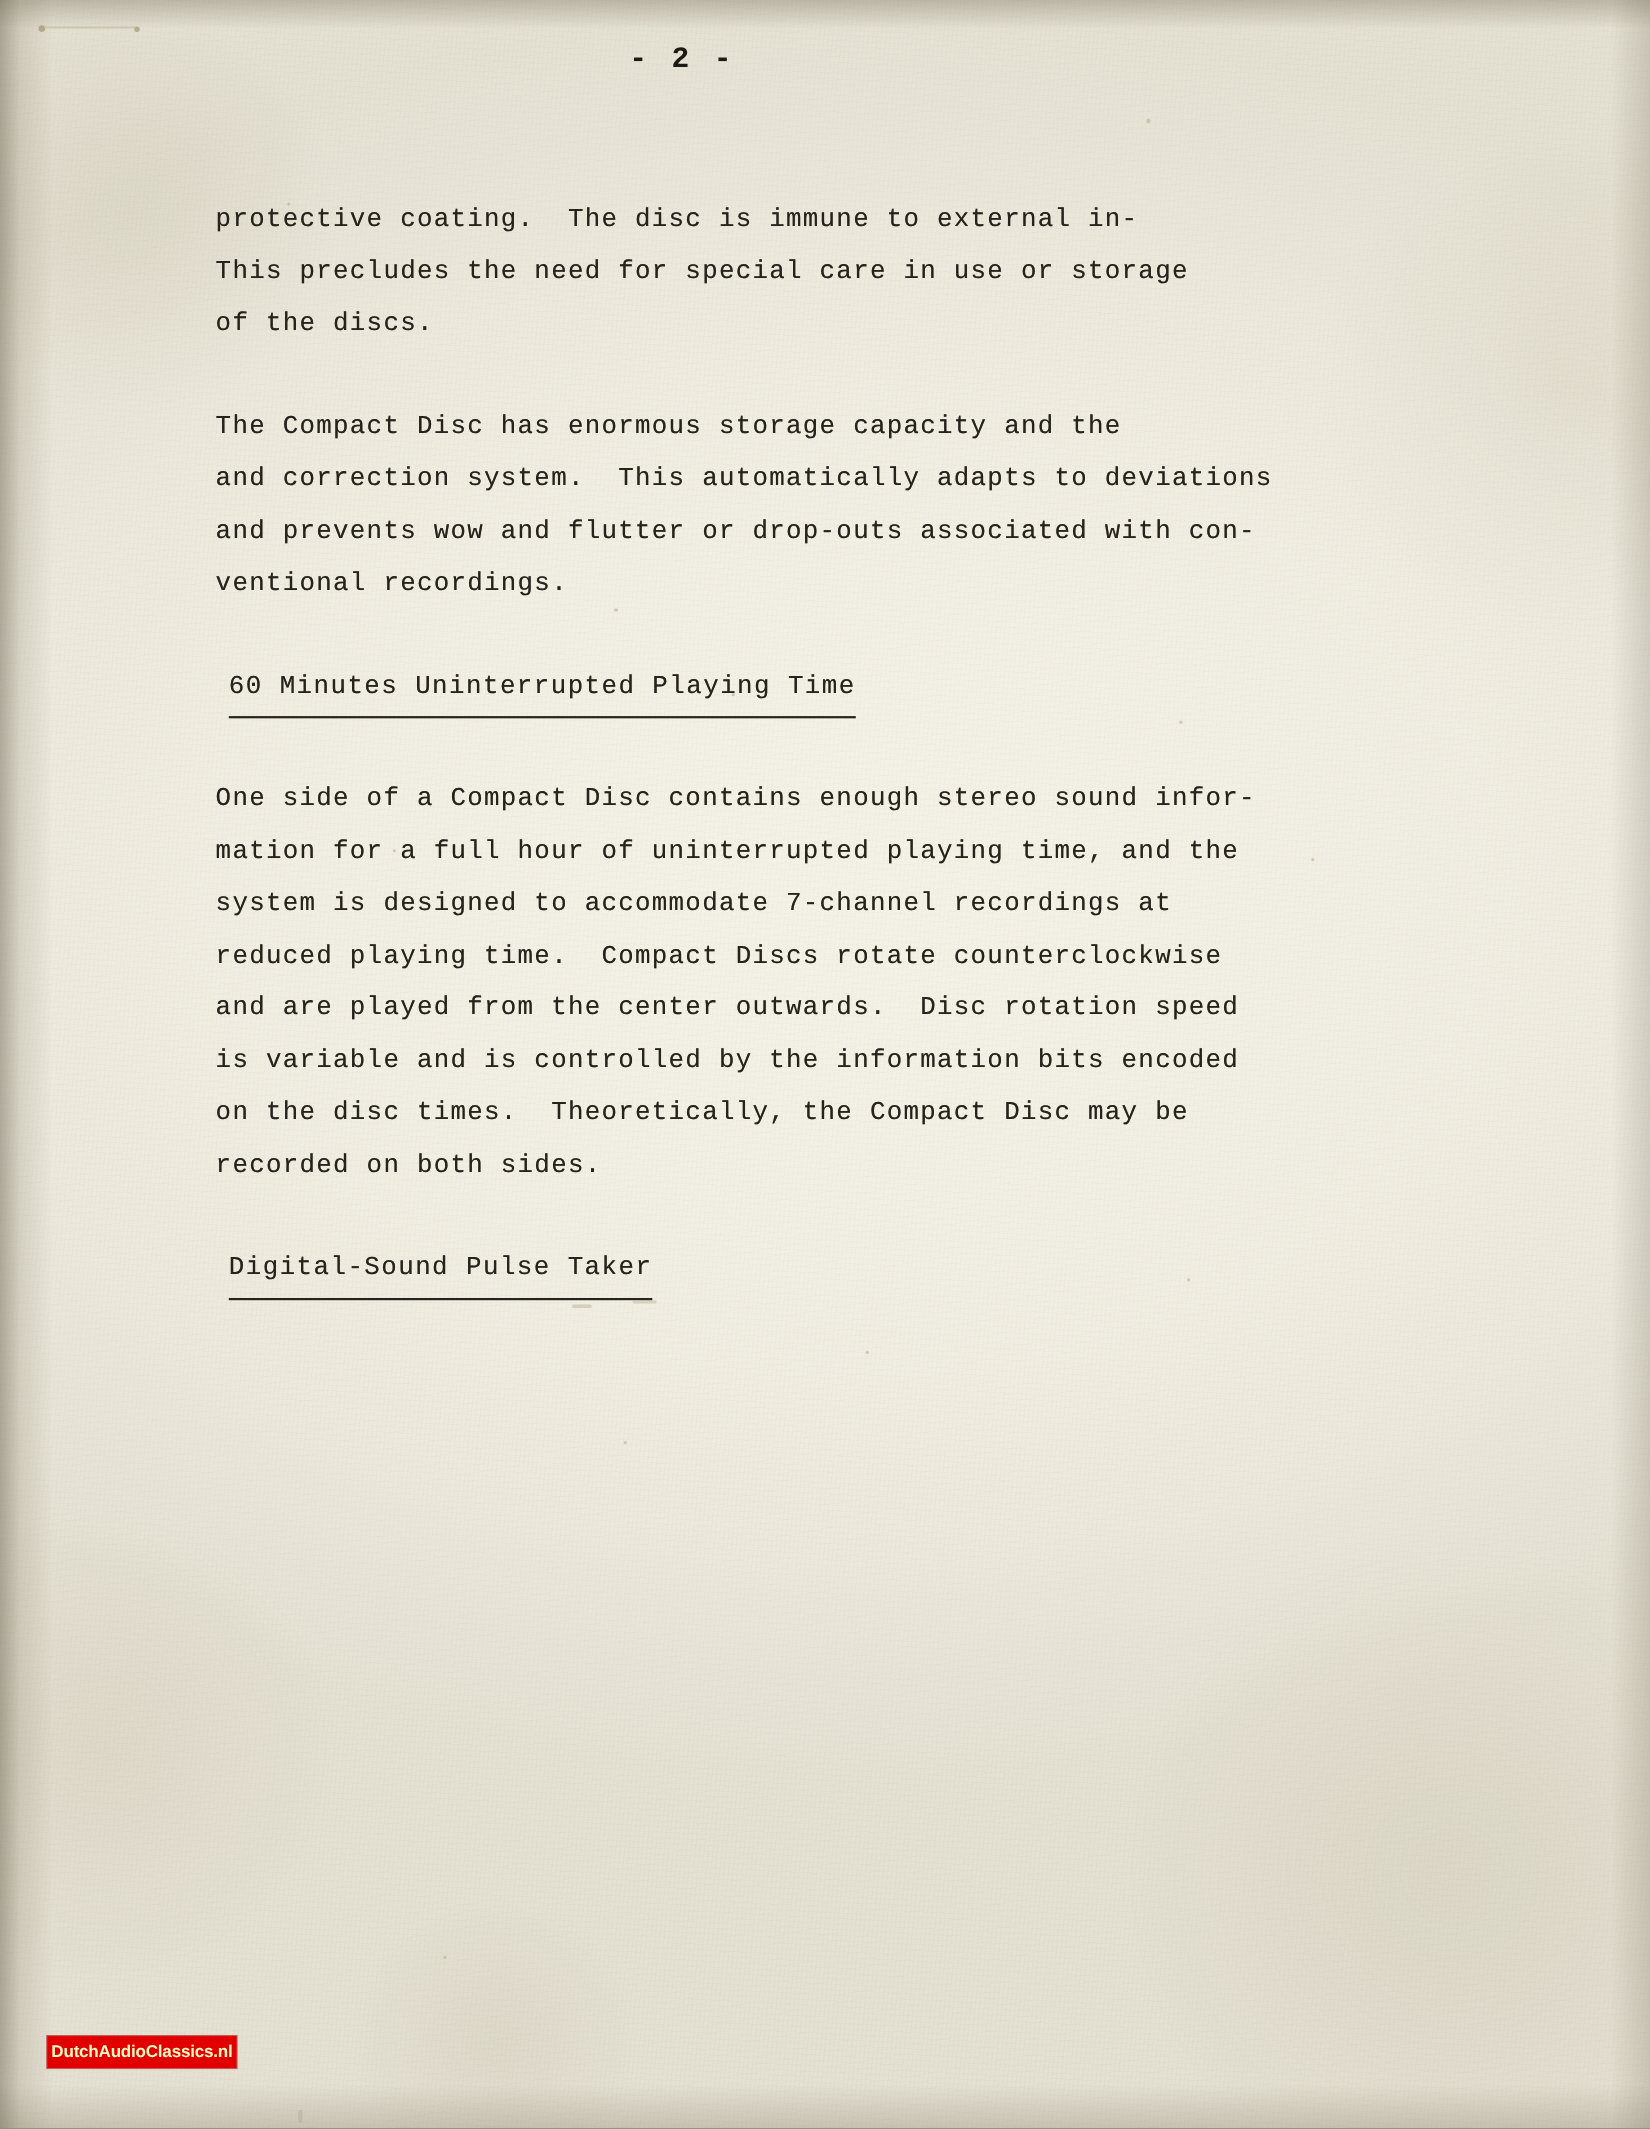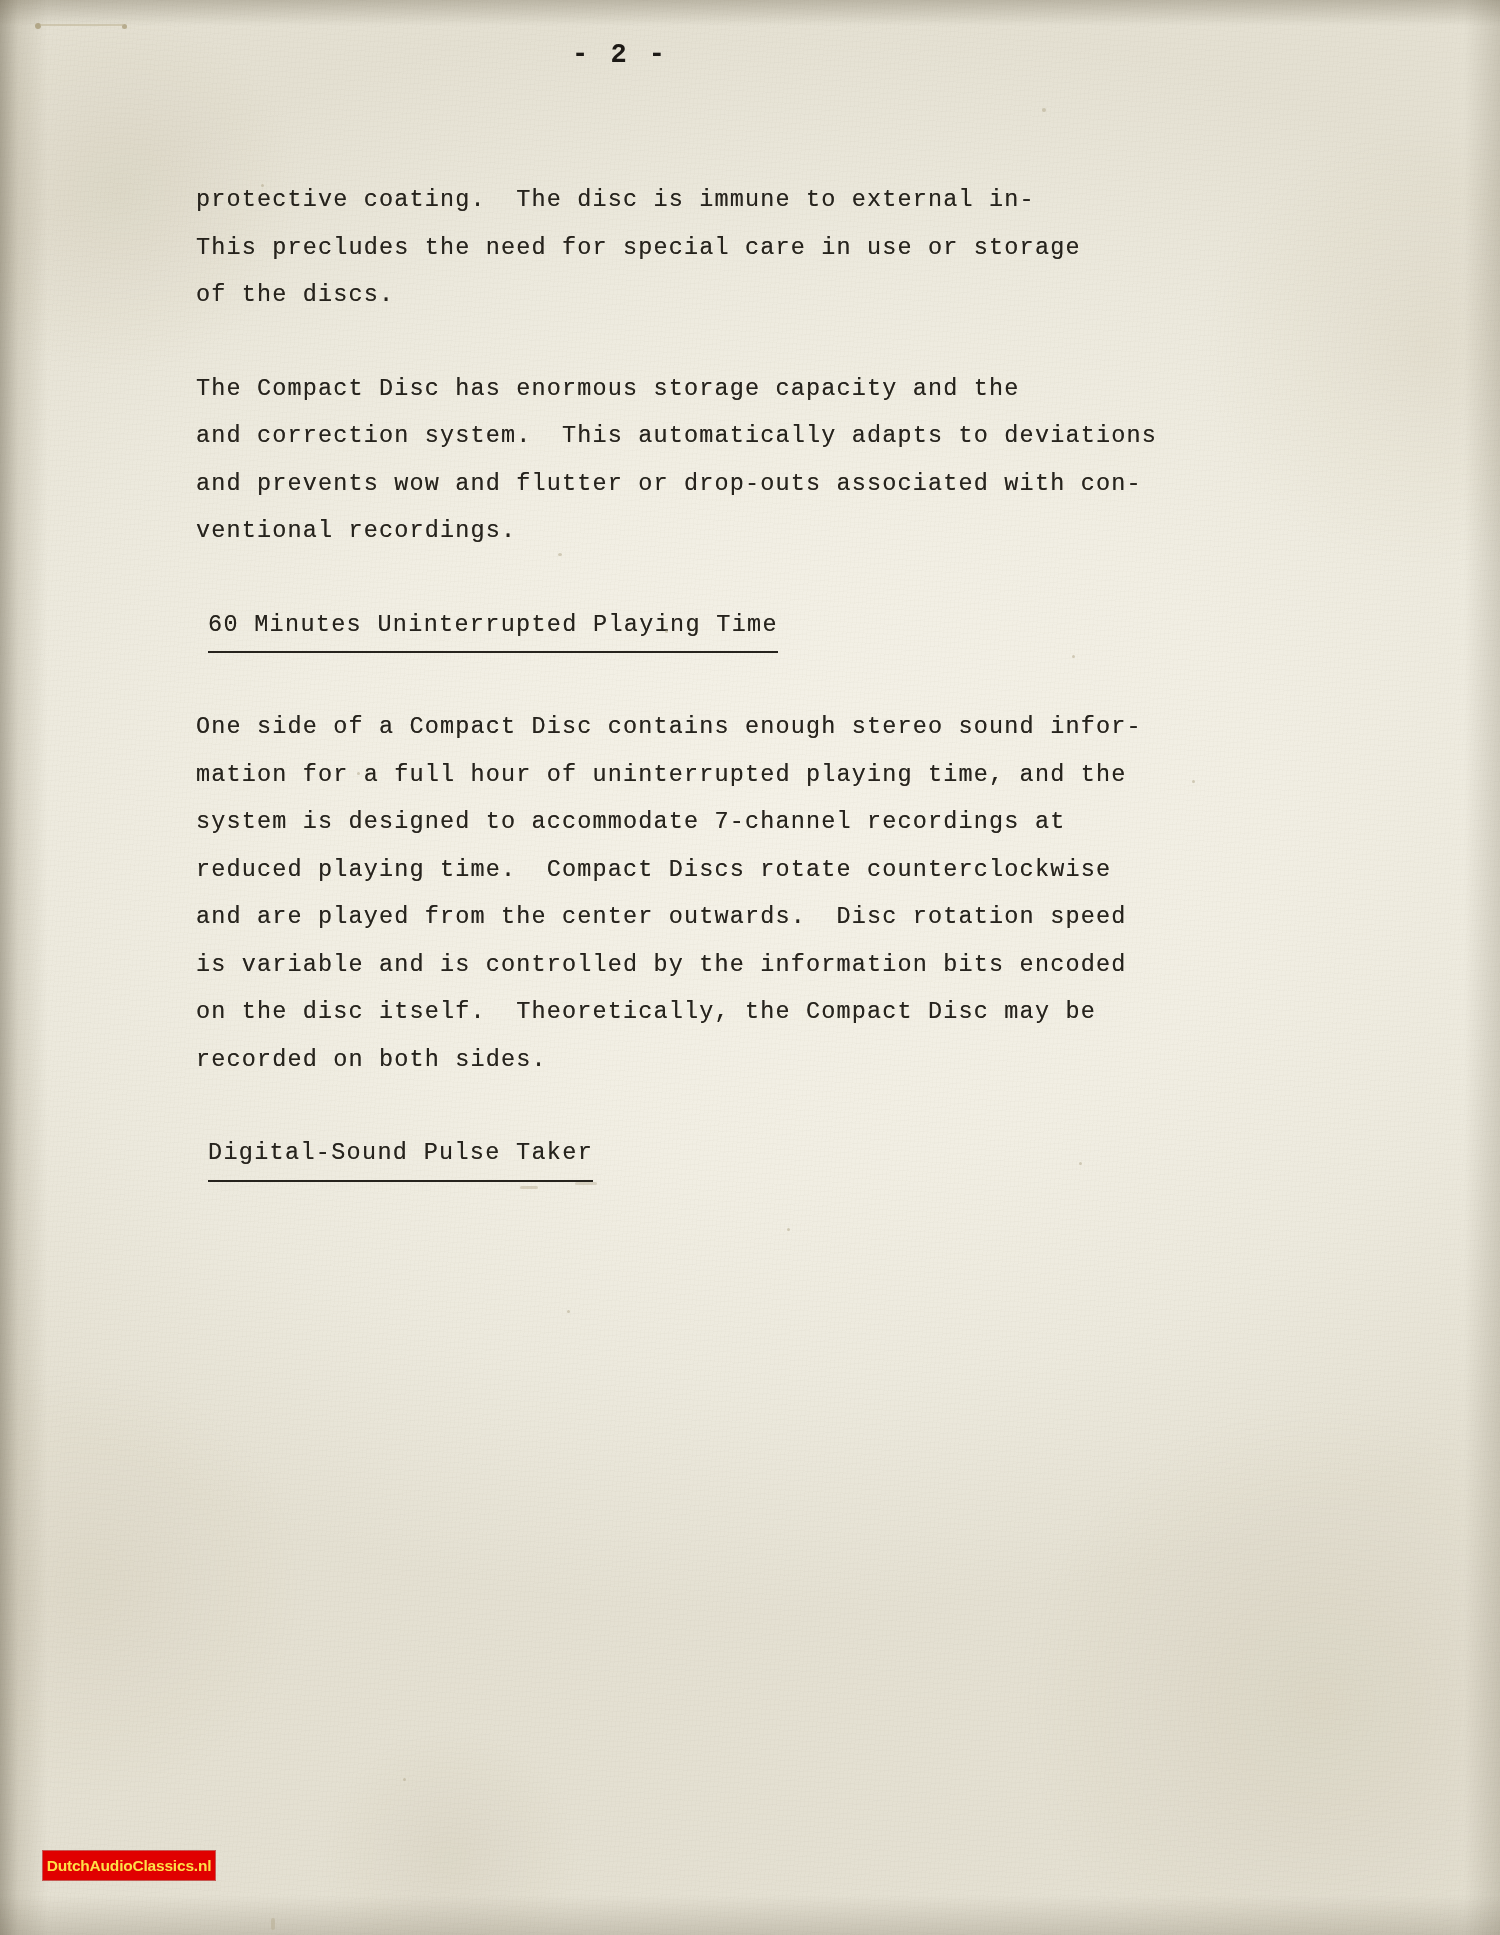--- a/index.html
+++ b/index.html
@@ -136,21 +136,21 @@
     background: #e00000;
     display: flex;
     align-items: center;
     justify-content: center;
     box-shadow: 0 0 0 1px rgba(180,0,0,.6);
   }
   #site-logo .logo-text {
     font-family: "Liberation Sans", sans-serif;
     font-weight: 700;
     font-size: 15.5px;
-    color: #fde047;
+    color: #fef9c3;
     letter-spacing: -0.2px;
     white-space: nowrap;
   }
 </style>
 </head>
 <body>
 
 <div id="page">
 
   <div class="page-number">- 2 -</div>
@@ -168,21 +168,21 @@
         <span class="line">ventional recordings.</span>
       </div>
       <div class="para heading" style="margin-top: 44px; margin-bottom: 50px;"><span class="line">60 Minutes Uninterrupted Playing Time</span></div>
       <div class="para">
         <span class="line">One side of a Compact Disc contains enough stereo sound infor-</span>
         <span class="line">mation for a full hour of uninterrupted playing time, and the</span>
         <span class="line">system is designed to accommodate 7-channel recordings at</span>
         <span class="line">reduced playing time.  Compact Discs rotate counterclockwise</span>
         <span class="line">and are played from the center outwards.  Disc rotation speed</span>
         <span class="line">is variable and is controlled by the information bits encoded</span>
-        <span class="line">on the disc itself.  Theoretically, the Compact Disc may be</span>
+        <span class="line">on the disc times.  Theoretically, the Compact Disc may be</span>
         <span class="line">recorded on both sides.</span>
       </div>
       <div class="para heading" style="margin-top: 44px; margin-bottom: 50px;"><span class="line">Digital-Sound Pulse Taker</span></div>
     </div>
 
   <div class="blotch"></div>
   <div class="grain"></div>
   <div class="edge-left"></div>
   <div class="edge-top"></div>
   <div class="edge-right"></div>

